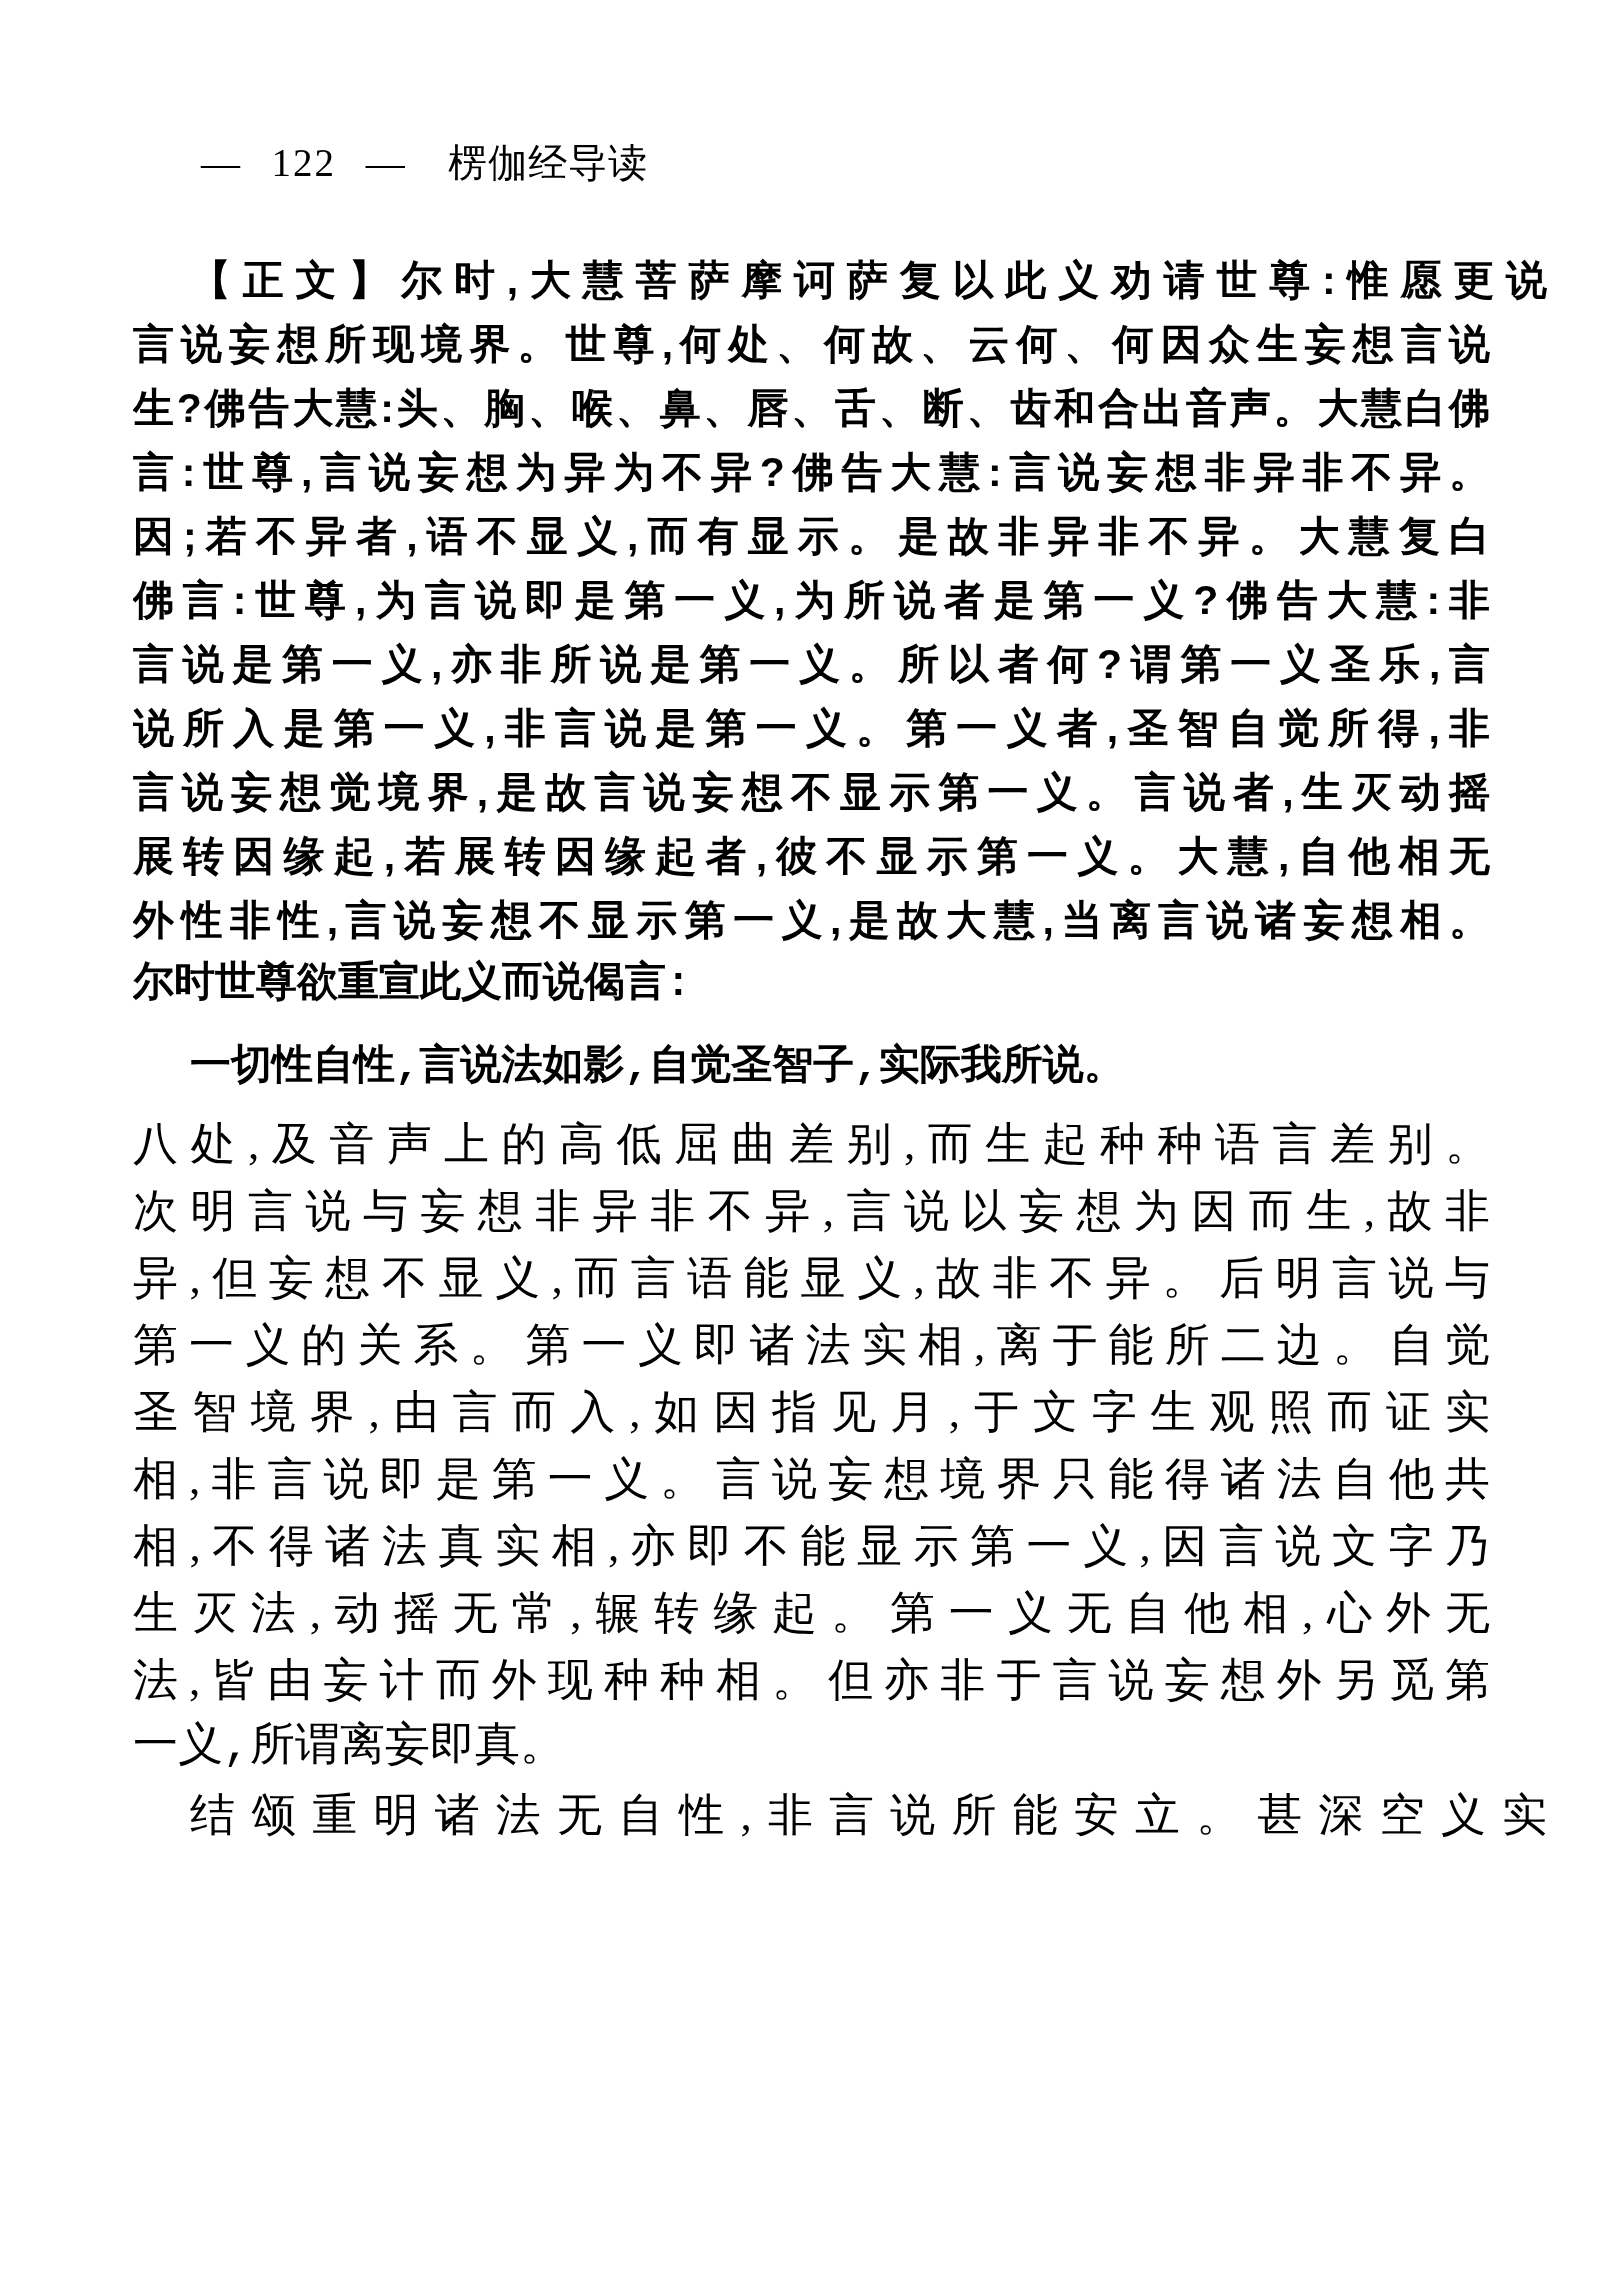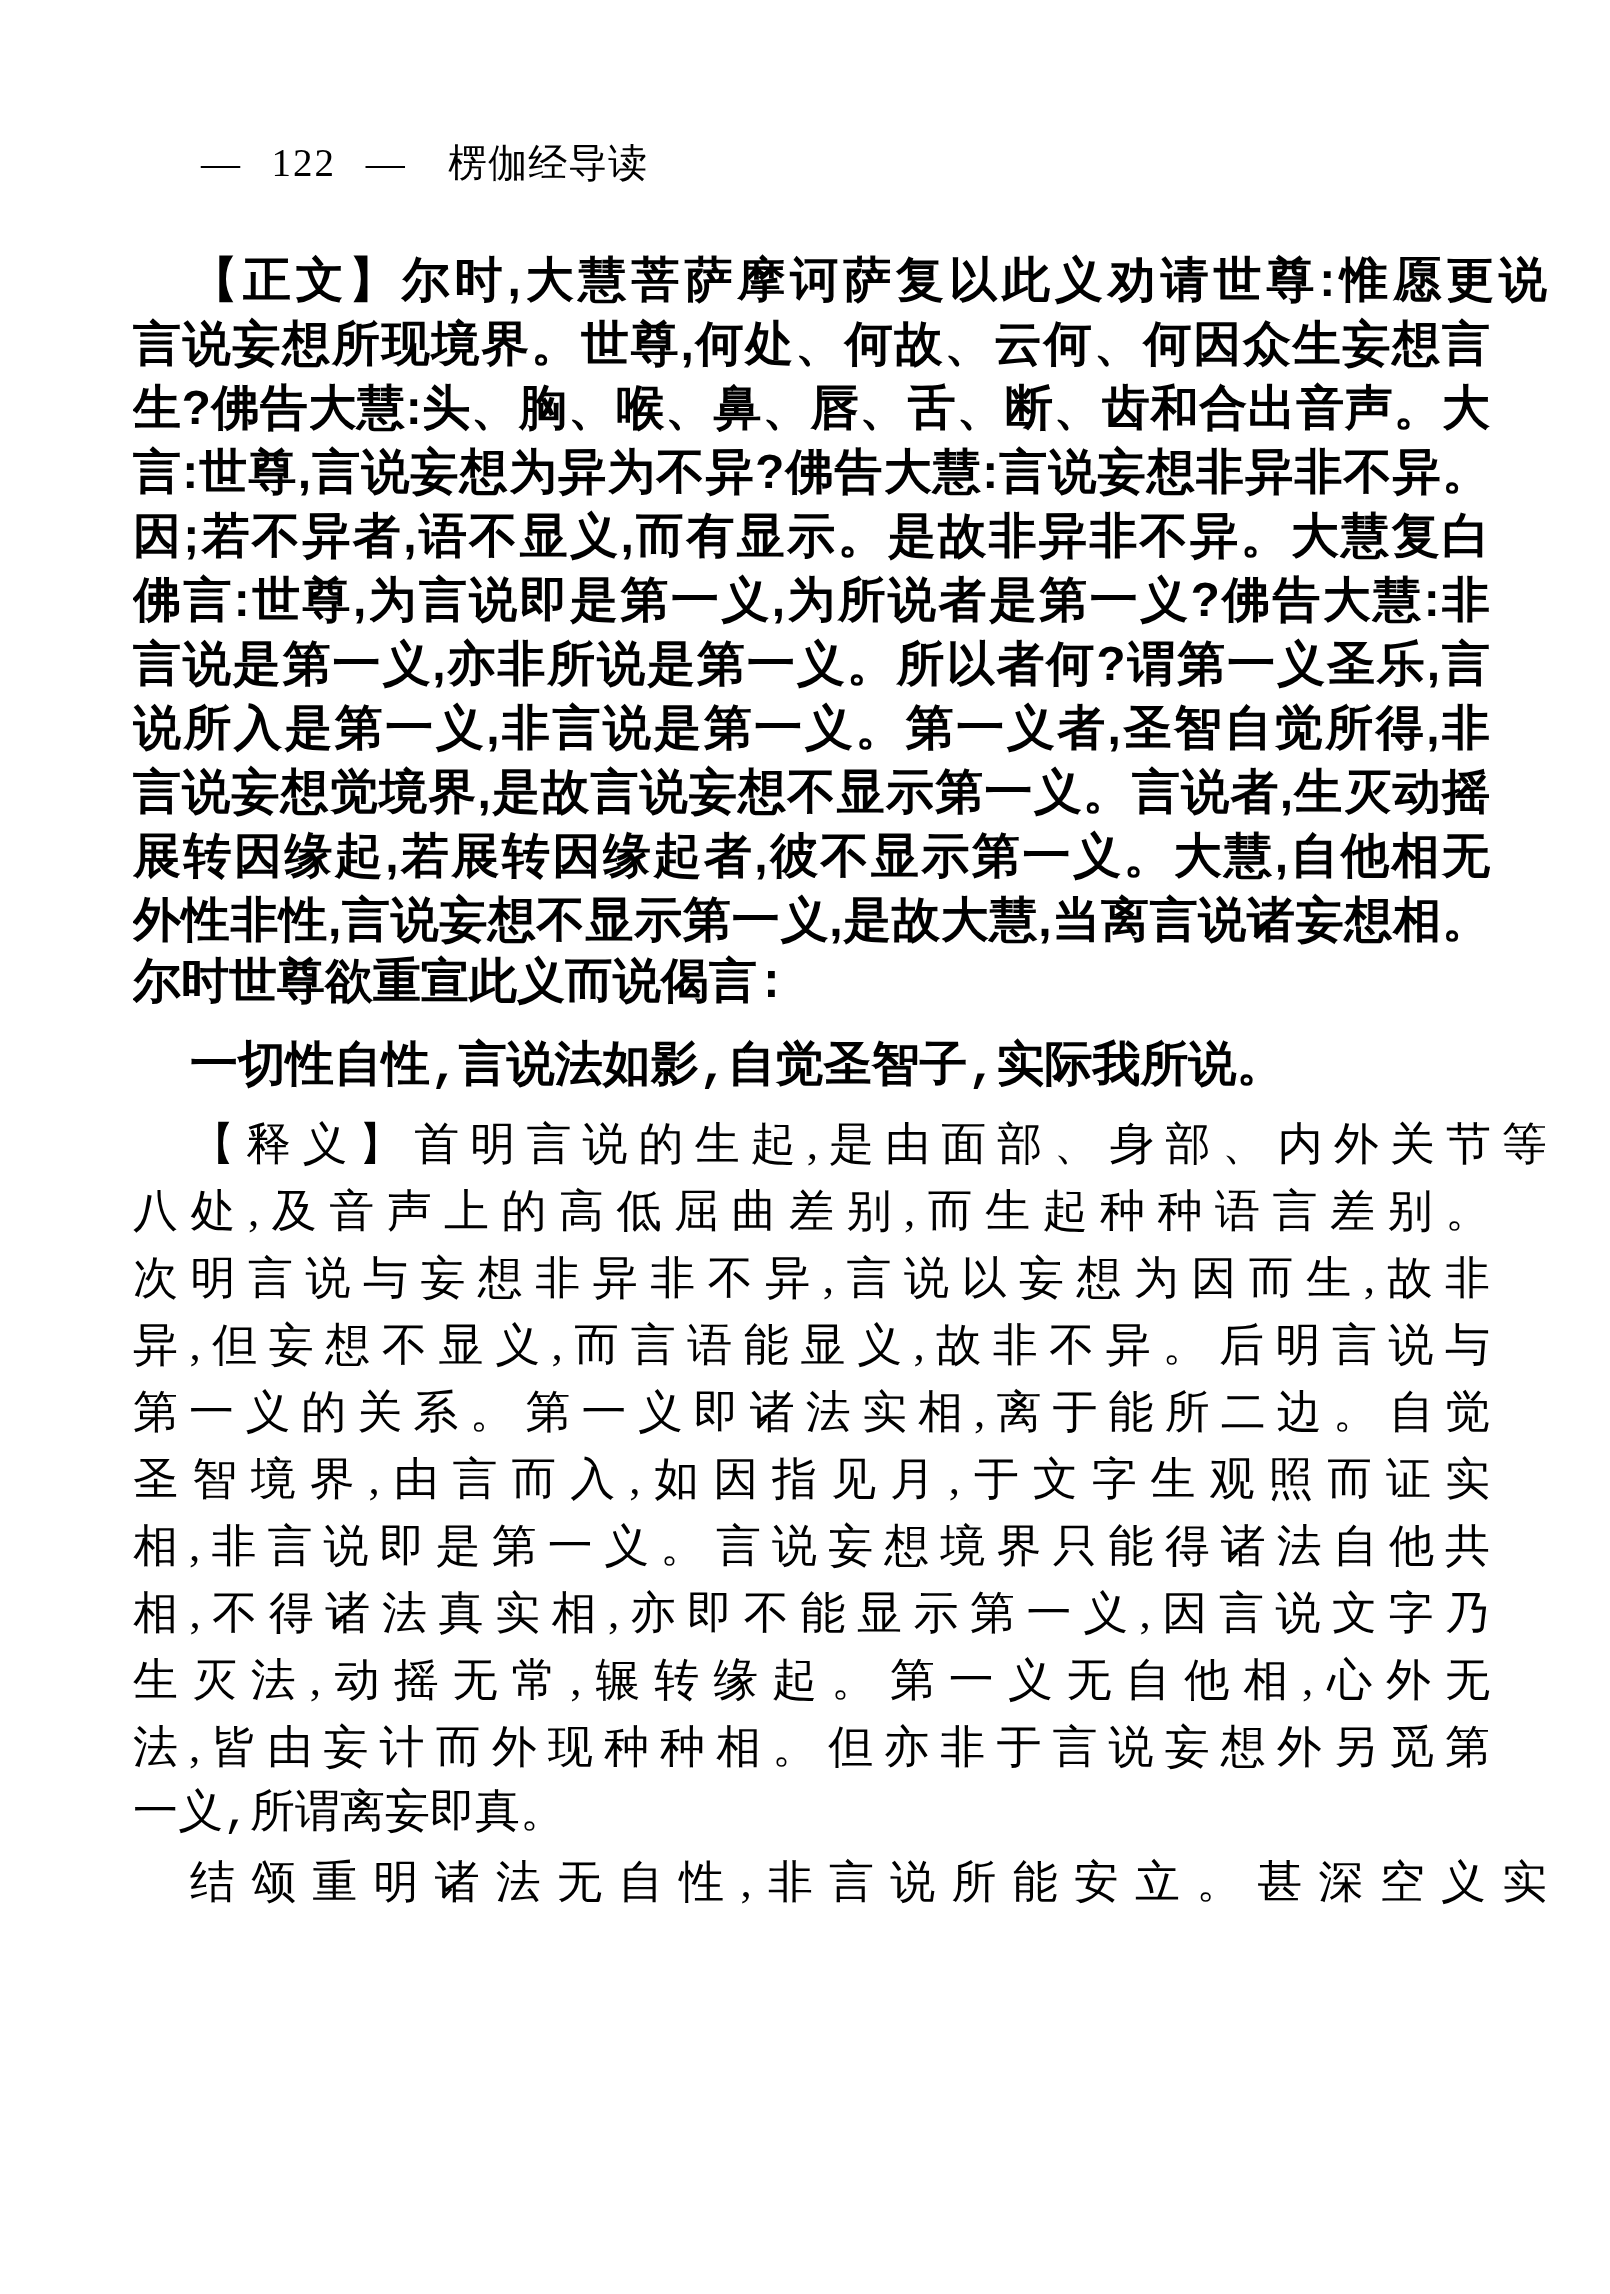--- a/index.html
+++ b/index.html
@@ -32,21 +32,21 @@
     width: 1357px;
   }
   .line {
     width: 100%;
     overflow: hidden;
   }
   
   .hei {
     font-family: "Liberation Sans", sans-serif;
     font-weight: bold;
-    font-size: 48px;
+    font-size: 41px;
     height: 64px;
     line-height: 64px;
   }
   
   .song {
     font-family: "Liberation Serif", serif;
     font-weight: normal;
     font-size: 45px;
     height: 67px;
     line-height: 67px;
@@ -97,21 +97,20 @@
       <div class="line hei just">展转因缘起,若展转因缘起者,彼不显示第一义。大慧,自他相无</div>
       <div class="line hei just">外性非性,言说妄想不显示第一义,是故大慧,当离言说诸妄想相。</div>
       <div class="line hei natural">尔时世尊欲重宣此义而说偈言:</div>
     </section>
 
     <section class="verses-block">
       <div class="line hei natural verse">一切性自性,言说法如影,自觉圣智子,实际我所说。</div>
     </section>
 
     <section class="shiyi-block">
-      <div class="line song just first">【释义】首明言说的生起,是由面部、身部、内外关节等</div>
       <div class="line song just">八处,及音声上的高低屈曲差别,而生起种种语言差别。</div>
       <div class="line song just">次明言说与妄想非异非不异,言说以妄想为因而生,故非</div>
       <div class="line song just">异,但妄想不显义,而言语能显义,故非不异。后明言说与</div>
       <div class="line song just">第一义的关系。第一义即诸法实相,离于能所二边。自觉</div>
       <div class="line song just">圣智境界,由言而入,如因指见月,于文字生观照而证实</div>
       <div class="line song just">相,非言说即是第一义。言说妄想境界只能得诸法自他共</div>
       <div class="line song just">相,不得诸法真实相,亦即不能显示第一义,因言说文字乃</div>
       <div class="line song just">生灭法,动摇无常,辗转缘起。第一义无自他相,心外无</div>
       <div class="line song just">法,皆由妄计而外现种种相。但亦非于言说妄想外另觅第</div>
       <div class="line song natural">一义,所谓离妄即真。</div>

